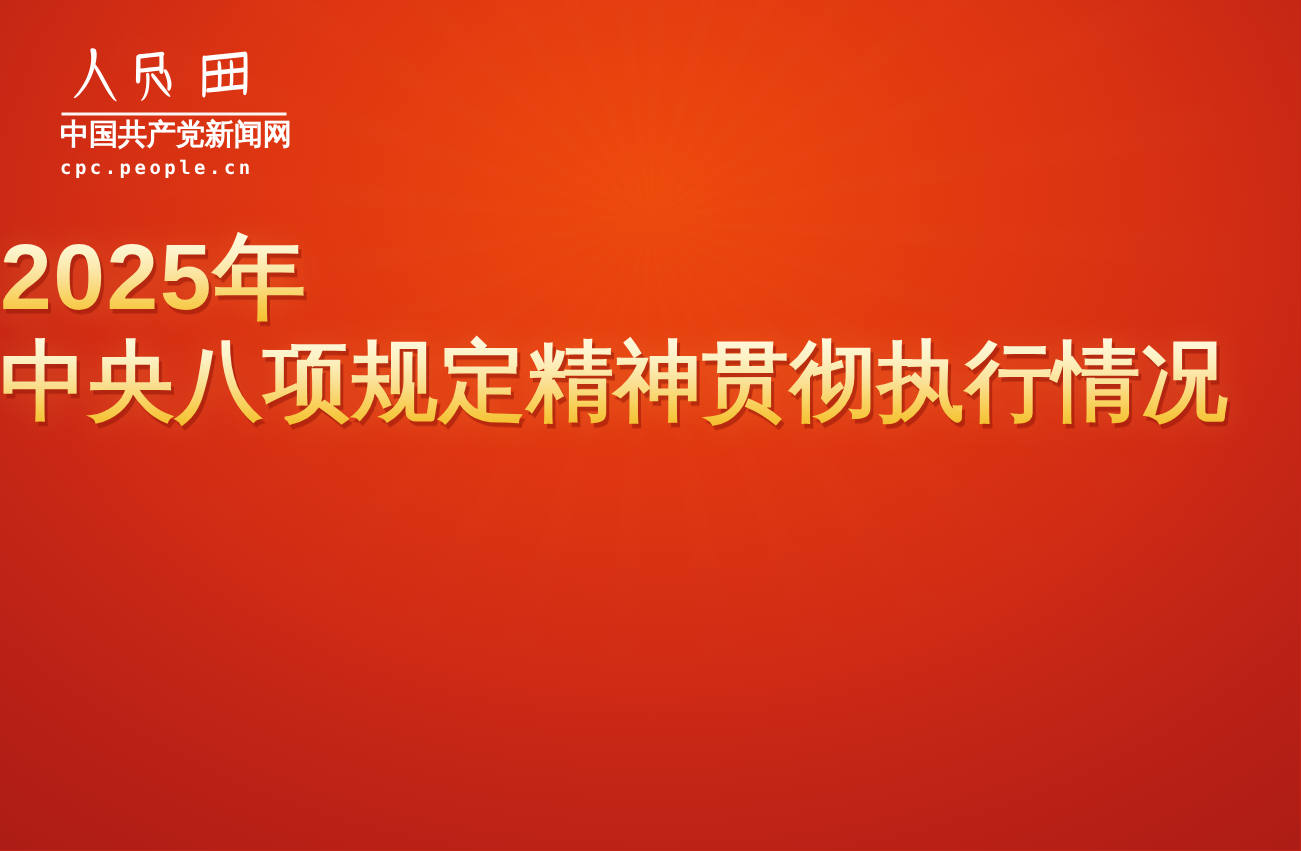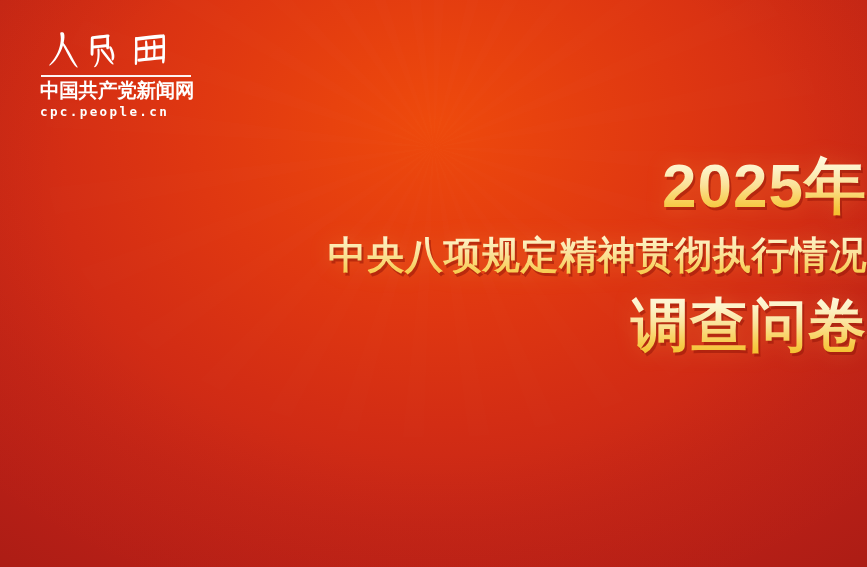--- a/index.html
+++ b/index.html
@@ -98,21 +98,21 @@
     margin-top: 4px;
     white-space: nowrap;
   }
 
   
   #title {
     position: absolute;
     left: 0;
     right: 0;
     top: 152px;
-    text-align: right;
+    text-align: left;
     user-select: none;
   }
 
   .tline {
     display: block;
     font-family: "Liberation Sans", "DejaVu Sans", sans-serif;
     font-weight: bold;
     letter-spacing: 0.5px;
     white-space: nowrap;
 
@@ -133,21 +133,21 @@
             drop-shadow(0 0 10px rgba(255,205,90,0.18));
   }
 
   #line-year {
     font-size: 62px;
     line-height: 68px;
     letter-spacing: 1px;
   }
 
   #line-main {
-    font-size: 38px;
+    font-size: 58px;
     line-height: 70px;
     letter-spacing: 0.5px;
   }
 
   #line-sub {
     font-size: 58px;
     line-height: 70px;
     letter-spacing: 1px;
   }
 </style>
@@ -188,16 +188,15 @@
     <div id="logo-rule"></div>
 
     <div id="logo-cn">中国共产党新闻网</div>
 
     <div id="logo-url">cpc.people.cn</div>
   </div>
 
   <div id="title">
     <span id="line-year" class="tline">2025年</span>
     <span id="line-main" class="tline">中央八项规定精神贯彻执行情况</span>
-    <span id="line-sub" class="tline">调查问卷</span>
   </div>
 
 </div>
 
 </body></html>

